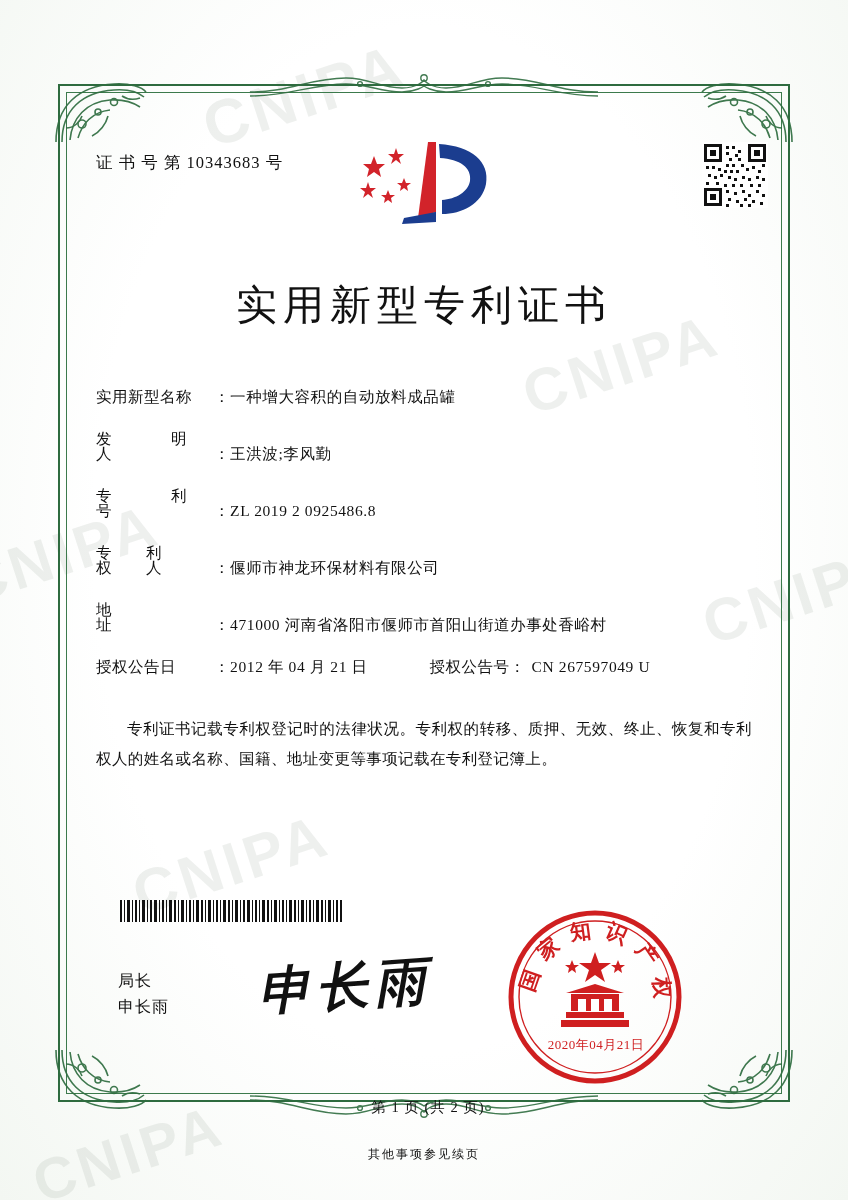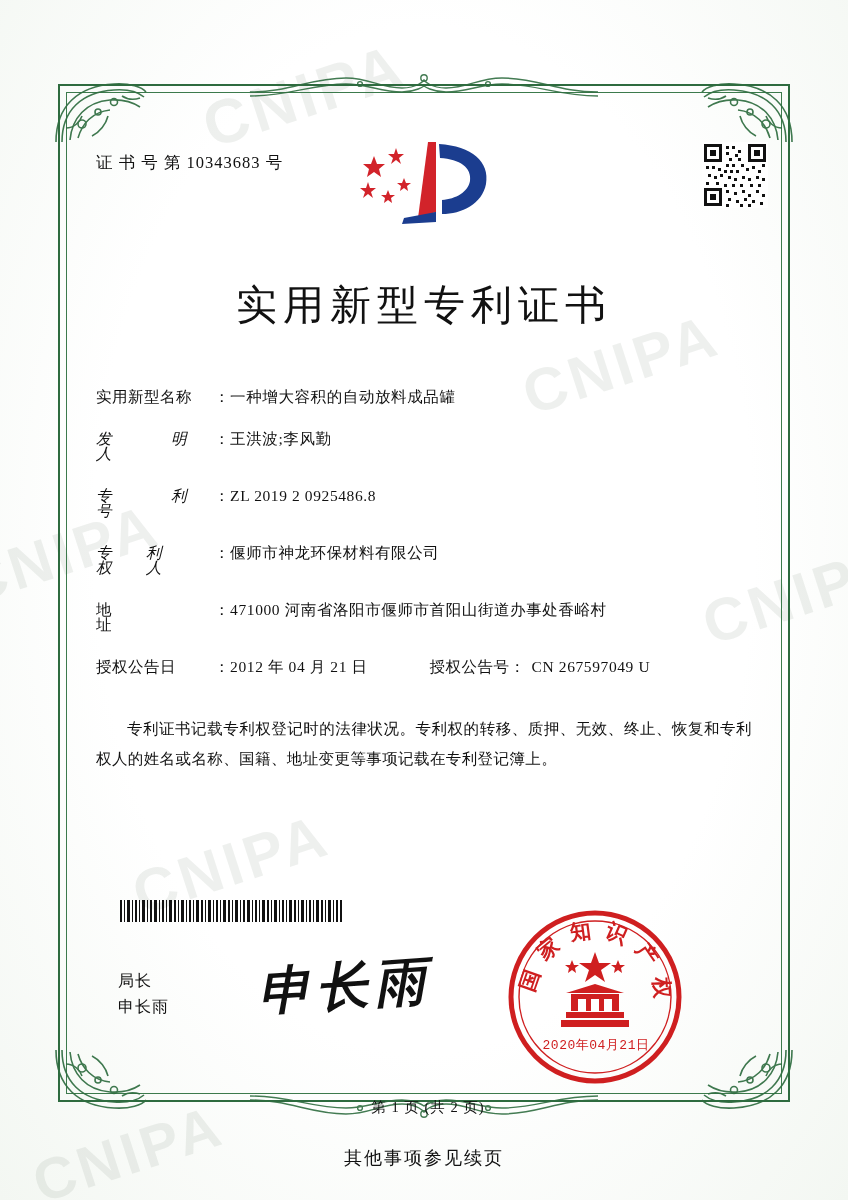--- a/index.html
+++ b/index.html
@@ -123,30 +123,30 @@
   }
 
   .fields {
     margin-top: 56px;
     font-size: 15.5px;
     line-height: 1;
     color: #111;
   }
   .field-row {
     display: flex;
-    align-items: flex-start;
+    align-items: flex-end;
     margin-bottom: 26px;
     margin-top: 24px;
   }
   .field-label {
     width: 118px;
     flex: 0 0 118px;
     letter-spacing: 0.5px;
   }
-  .field-label.sp1 { letter-spacing: 9.5px; font-style: italic; }
+  .field-label.sp1 { letter-spacing: 9.5px; }
   .field-label.sp2 { letter-spacing: 16px; }
   .field-value {
     flex: 1;
     letter-spacing: 0.6px;
   }
   .field-row.dual .field-value { flex: 0 0 auto; }
   .second-label {
     margin-left: 62px;
     letter-spacing: 0.5px;
   }
@@ -208,42 +208,42 @@
   }
   .seal-date {
     position: absolute;
     left: 518px;
     top: 1036px;
     width: 156px;
     text-align: center;
     color: #cf1f20;
     font-size: 13px;
     letter-spacing: 0.5px;
-    font-family: Liberation Mono, monospace;
+    font-family: Liberation Serif, serif;
   }
 
   
   .page-footer {
     position: absolute;
     left: 0;
     right: 0;
     top: 1098px;
     text-align: center;
     font-size: 14.5px;
     letter-spacing: 1px;
     color: #111;
     margin-left: 8px;
   }
   .outside-footer {
     position: absolute;
     left: 0;
     right: 0;
     top: 1146px;
     text-align: center;
-    font-size: 18px;
+    font-size: 12px;
     letter-spacing: 2px;
     color: #111;
   }
 </style>
 </head>
 <body>
 
 <div class="page">
 
   <div class="watermarks">

